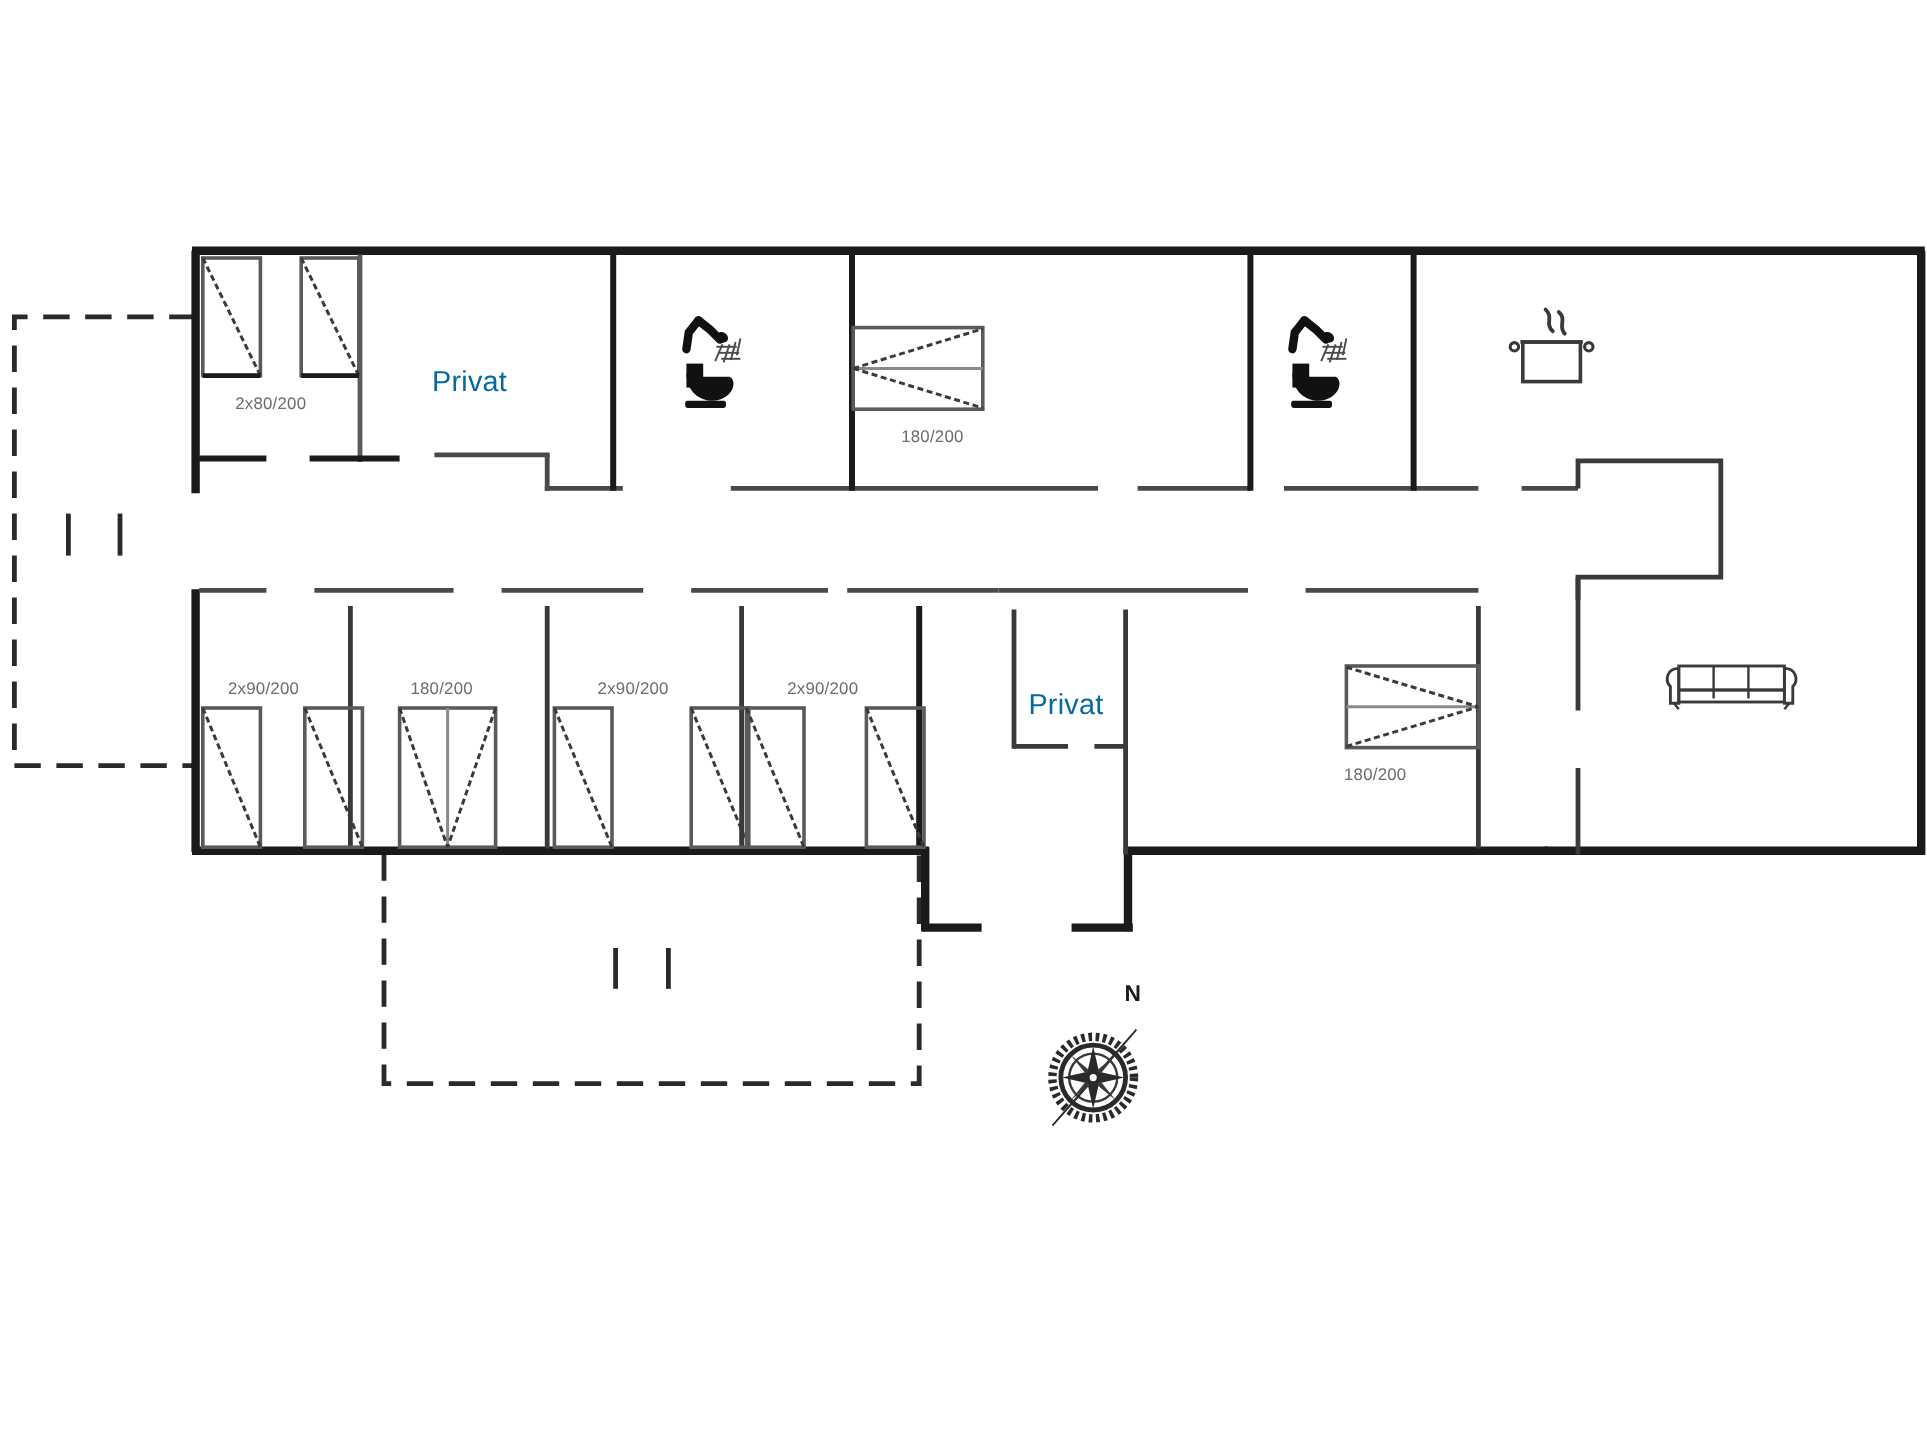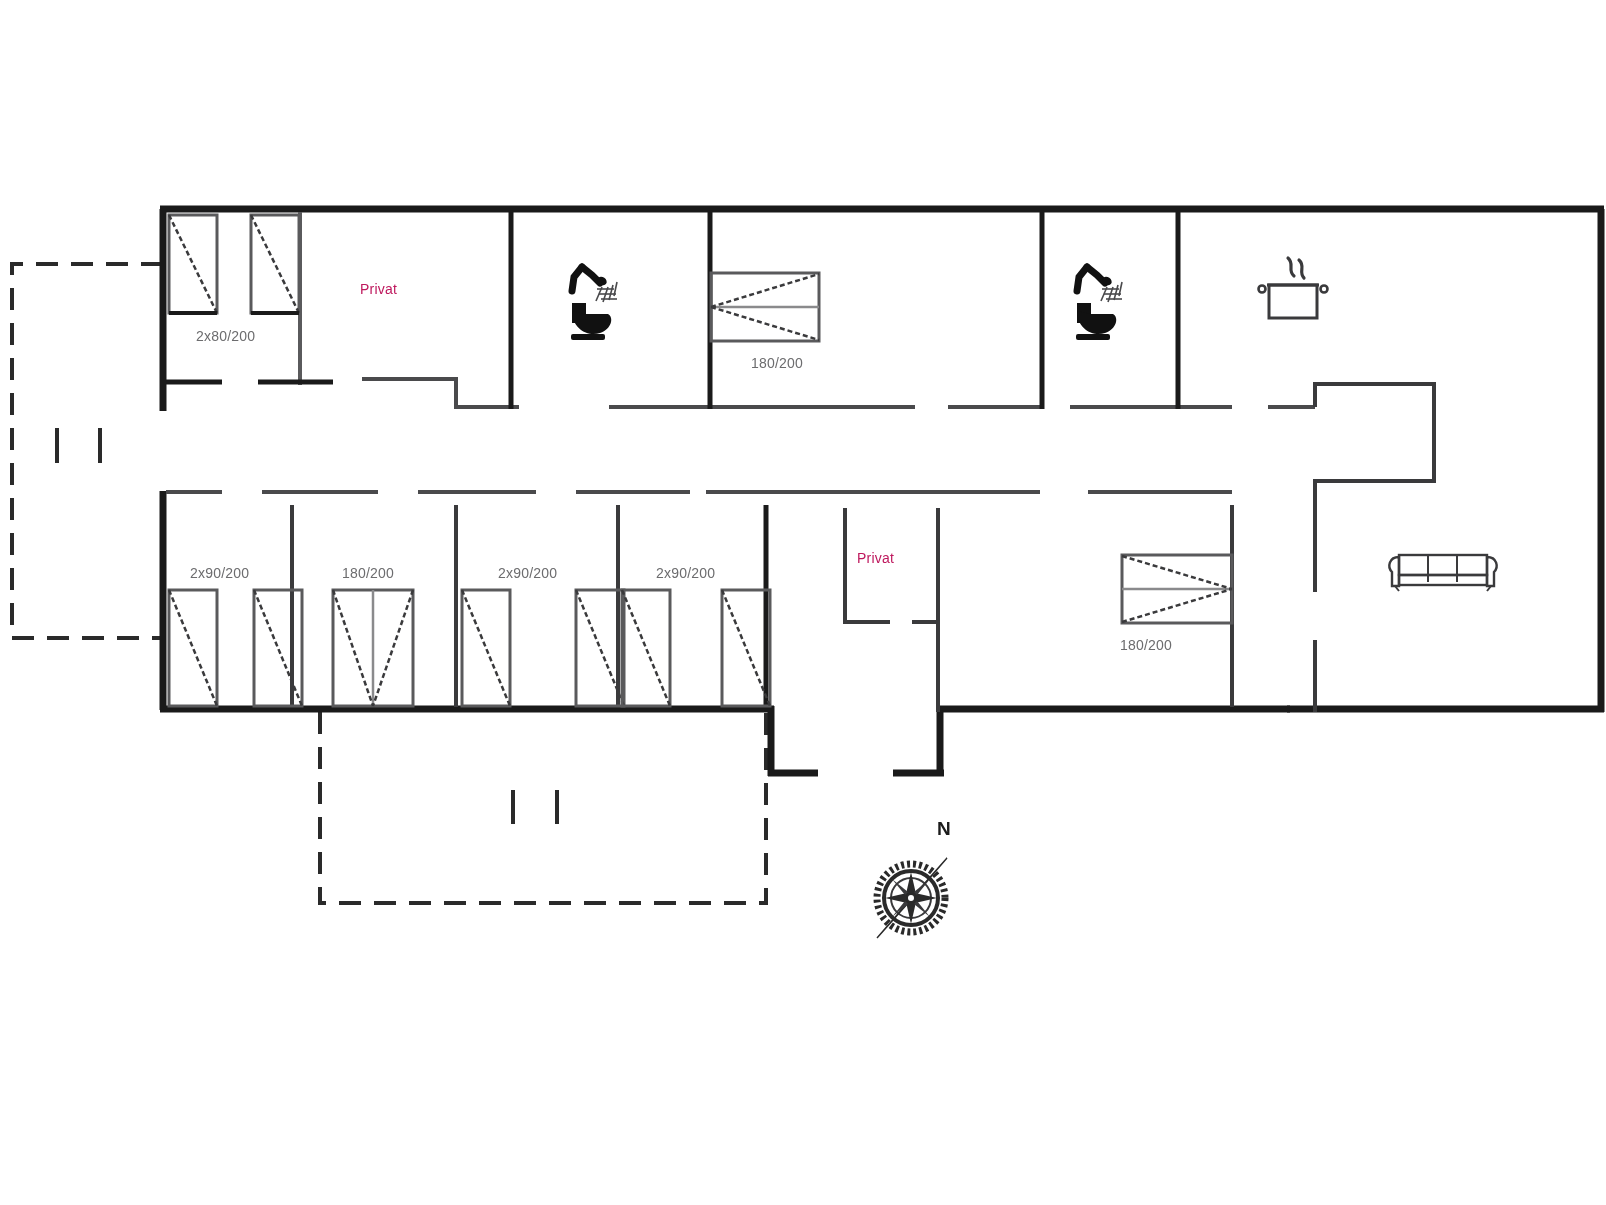--- a/index.html
+++ b/index.html
@@ -29,22 +29,23 @@
     font-family: "Liberation Sans", sans-serif;
     color: #58585a;
     white-space: nowrap;
     letter-spacing: 0.2px;
   }
   .dim-label {
     font-size: 14px;
     color: #6c6c6e;
   }
   .room-label {
-    font-size: 14px;
-    color: #be185d;
+    font-size: 24px;
+    color: #0369a1;
+    margin-top: 24px;
   }
   .compass-label {
     font-size: 19px;
     font-weight: bold;
     color: #1c1c1c;
   }
 </style>
 </head>
 <body>
 

